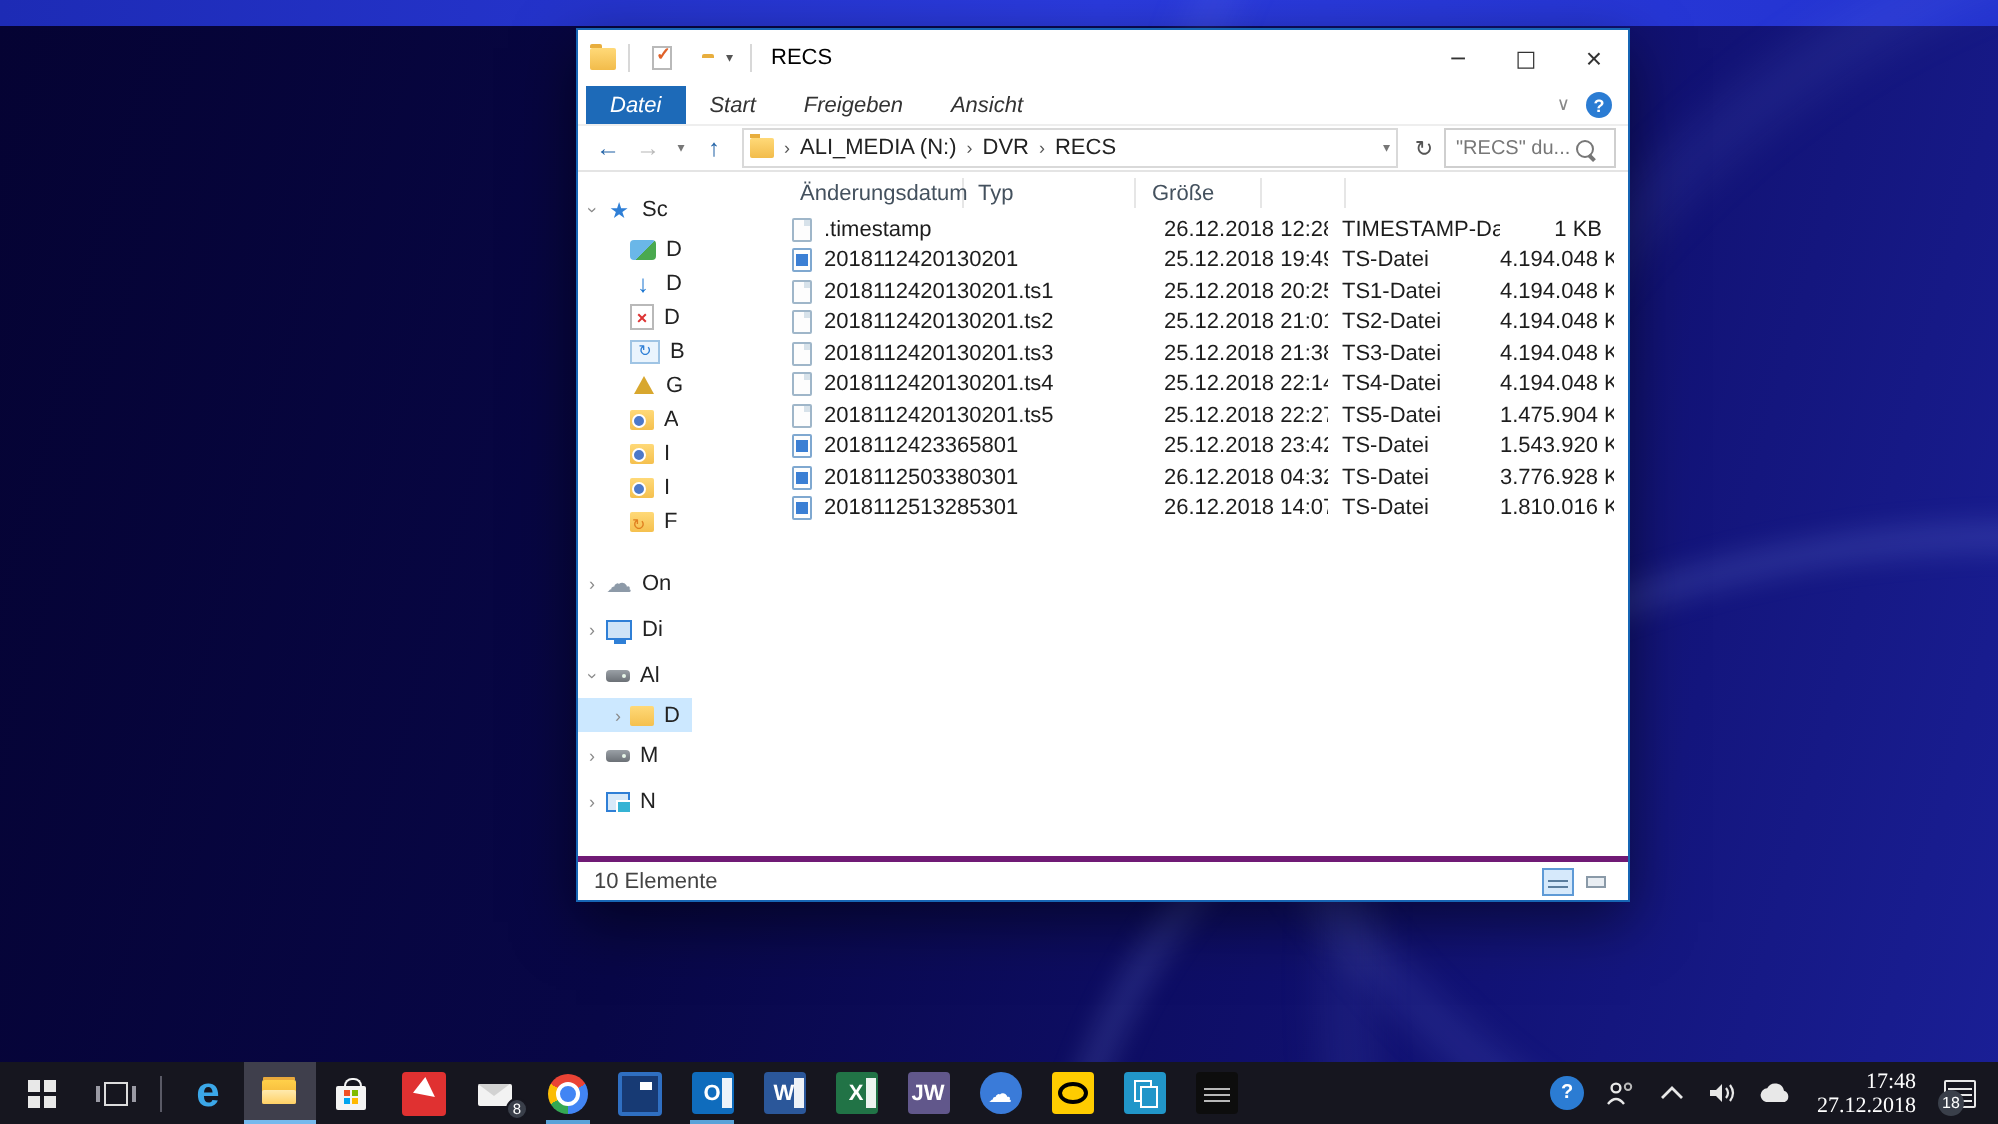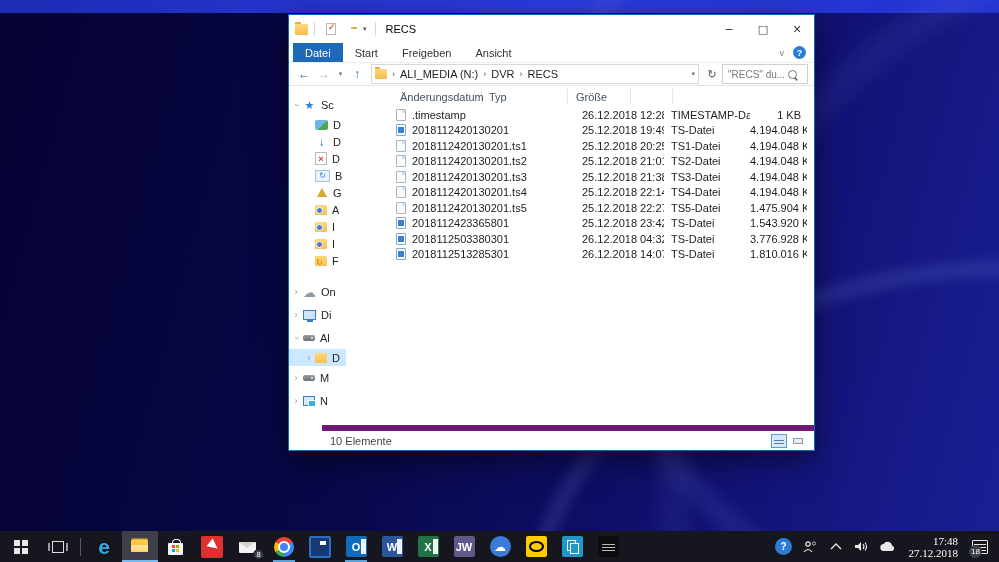--- a/index.html
+++ b/index.html
@@ -25,21 +25,21 @@
   .qat-btn{border:none;background:none;padding:0;margin:0 3px;width:14px;height:14px;position:relative;cursor:pointer;flex:none;}
   .doc-check{position:absolute;inset:1px 2px;background:#fff;border:1px solid #b9b9b9;}
   .doc-check::after{content:"✓";position:absolute;left:1px;top:-2px;font-size:9px;color:#e0622a;font-weight:bold;}
   .qat-drop{font-size:7px;color:#555;margin:0 2px;}
   .titletext{margin-left:4px;color:#000;}
   .win-controls{margin-left:auto;display:flex;height:100%;}
   .win-controls button{border:none;background:none;width:34px;height:100%;font-size:11px;color:#333;cursor:pointer;padding:0;}
   .win-controls .close-b{font-size:14px;}
   
   .ribbon-tabs{height:19px;flex:none;display:flex;align-items:stretch;position:relative;border-bottom:1px solid #eee;padding-left:4px;}
-  .rtab{border:none;background:none;padding:0 12px;font-size:11px;color:#333;cursor:pointer;}
+  .rtab{border:none;background:none;padding:0 12px;font-size:11px;color:#333;cursor:pointer;font-style:italic;}
   .rtab.active{background:#1d6ab8;color:#fff;}
   .ribbon-right{position:absolute;right:8px;top:0;height:100%;display:flex;align-items:center;gap:8px;}
   .rib-chev{color:#888;font-size:9px;}
   .help-circle{width:13px;height:13px;border-radius:50%;background:#2b7cd3;color:#fff;font-size:9px;font-weight:bold;
     display:flex;align-items:center;justify-content:center;}
   
   .address-row{height:22px;flex:none;display:flex;align-items:center;padding:0 6px;gap:2px;border-bottom:1px solid #e4e4e4;}
   .nav-arrow{border:none;background:none;padding:0;width:18px;font-size:12px;color:#2565a8;cursor:pointer;}
   .nav-arrow.dim{color:#b9b9b9;}
   .nav-arrow.small{width:11px;font-size:7px;color:#777;}
@@ -109,21 +109,21 @@
   .f-icon{width:10px;height:12px;background:#fdfdfd;border:1px solid #9fb6c9;border-radius:1px;position:relative;flex:none;margin:0 6px 0 4px;box-sizing:border-box;}
   .f-icon[data-icon="media"]{border-color:#7fa8d0;}
   .f-icon[data-icon="media"]::after{content:"";position:absolute;left:1px;right:1px;top:2px;bottom:2px;background:#3b7fd4;}
   .f-icon[data-icon="file"]::after{content:"";position:absolute;top:0;right:0;width:3px;height:3px;background:#d7e2ea;}
   .c{white-space:nowrap;overflow:hidden;}
   .c.name{width:162px;}
   .c.date{width:90px;padding-left:8px;box-sizing:border-box;}
   .c.type{width:86px;padding-left:7px;box-sizing:border-box;}
   .c.size{width:57px;text-align:right;padding-right:6px;box-sizing:border-box;}
   
-  .statusbar{height:19px;flex:none;border-top:6px solid #701a75;display:flex;align-items:center;padding:0 8px;color:#444;margin-left:33px;}
+  .statusbar{height:19px;flex:none;border-top:3px solid #701a75;display:flex;align-items:center;padding:0 8px;color:#444;}
   .view-toggles{margin-left:auto;display:flex;gap:3px;}
   .vt{width:16px;height:14px;box-sizing:border-box;border:1px solid transparent;position:relative;cursor:pointer;}
   .vt.active{border-color:#5e9ad6;background:#d6e9fb;}
   .vt-list::after{content:"";position:absolute;inset:3px 2px;
     background:repeating-linear-gradient(0deg,#5a7d9e 0 1px,transparent 1px 3px);}
   .vt-thumb::after{content:"";position:absolute;inset:3px 2px;border:1px solid #8a9aa8;background:#e9eef3;}
   
   .taskbar{position:absolute;left:0;bottom:0;width:999px;height:31px;background:#16161f;display:flex;align-items:stretch;z-index:5;}
   .tb-left{display:flex;align-items:stretch;}
   .tb-item{width:36px;display:flex;align-items:center;justify-content:center;position:relative;cursor:pointer;}

